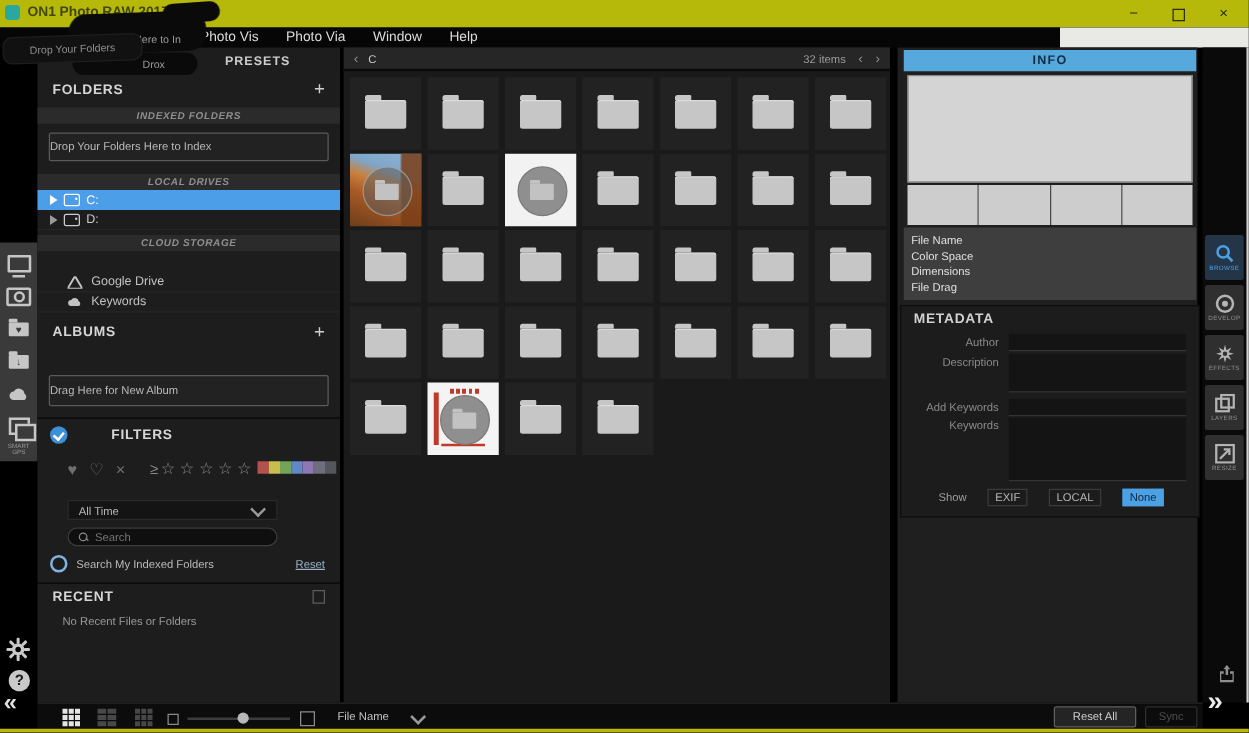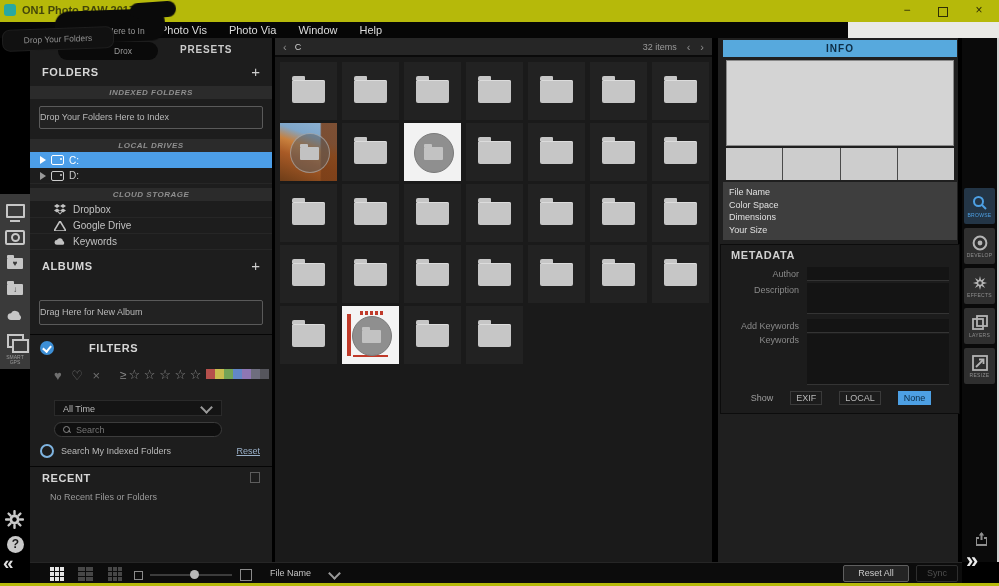--- a/index.html
+++ b/index.html
@@ -246,28 +246,20 @@
     <div class="tri"></div>
     <div class="drv-ico"></div>
     <span>C:</span>
   </div>
   <div class="drive-row" style="top:130px;">
     <div class="tri" style="border-left-color:#9a9a9a;"></div>
     <div class="drv-ico"></div>
     <span>D:</span>
   </div>
   <div class="bar" style="top:150px;">CLOUD STORAGE</div>
-  <div class="cloud-row" style="top:164px;">
-    <span class="svc-ico">
-      <svg width="12" height="11" viewBox="0 0 12 11" fill="#c2c2c2">
-          <path d="M3 0L6 2 3 4 0 2zM9 0l3 2-3 2-3-2zM3 4.6L6 6.6 3 8.6 0 6.6zM9 4.6l3 2-3 2-3-2zM6 9l2-1.4v1L6 10.4 4 8.6v-1z"></path>
-        </svg>
-    </span>
-    <span>Dropbox</span>
-  </div>
   <div class="cloud-row" style="top:180px;">
     <span class="svc-ico">
       <svg width="12" height="10" viewBox="0 0 12 10">
           <polygon points="6,0 12,10 0,10" fill="none" stroke="#c2c2c2" stroke-width="1.6"></polygon>
         </svg>
     </span>
     <span>Google Drive</span>
   </div>
   <div class="cloud-row" style="top:196px;">
     <span class="svc-ico">
@@ -440,21 +432,21 @@
   <div id="cells4">
       <div></div>
       <div></div>
       <div></div>
       <div></div>
     </div>
   <div id="filelabels">
     <div>File Name</div>
     <div>Color Space</div>
     <div>Dimensions</div>
-    <div>Your Size</div>
+    <div>File Drag</div>
   </div>
   <div id="meta-panel">
     <div id="meta-title">METADATA</div>
     <div class="meta-label" style="top:24px;">Author</div>
     <div class="meta-input" style="top:22px;height:13px;"></div>
     <div class="meta-label" style="top:40px;">Description</div>
     <div class="meta-input" style="top:38px;height:30px;"></div>
     <div class="meta-label" style="top:76px;">Add Keywords</div>
     <div class="meta-input" style="top:74px;height:13px;"></div>
     <div class="meta-label" style="top:90px;">Keywords</div>

